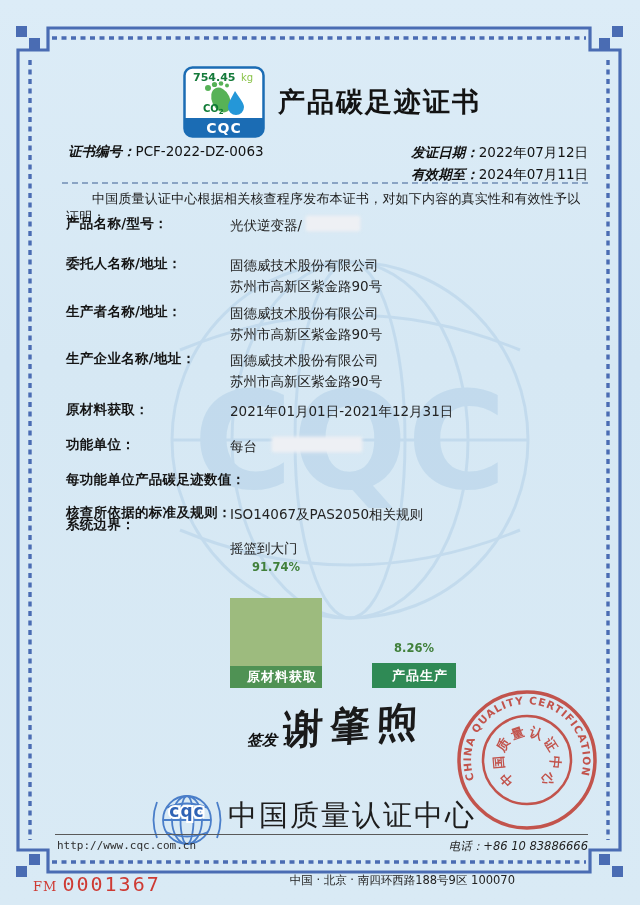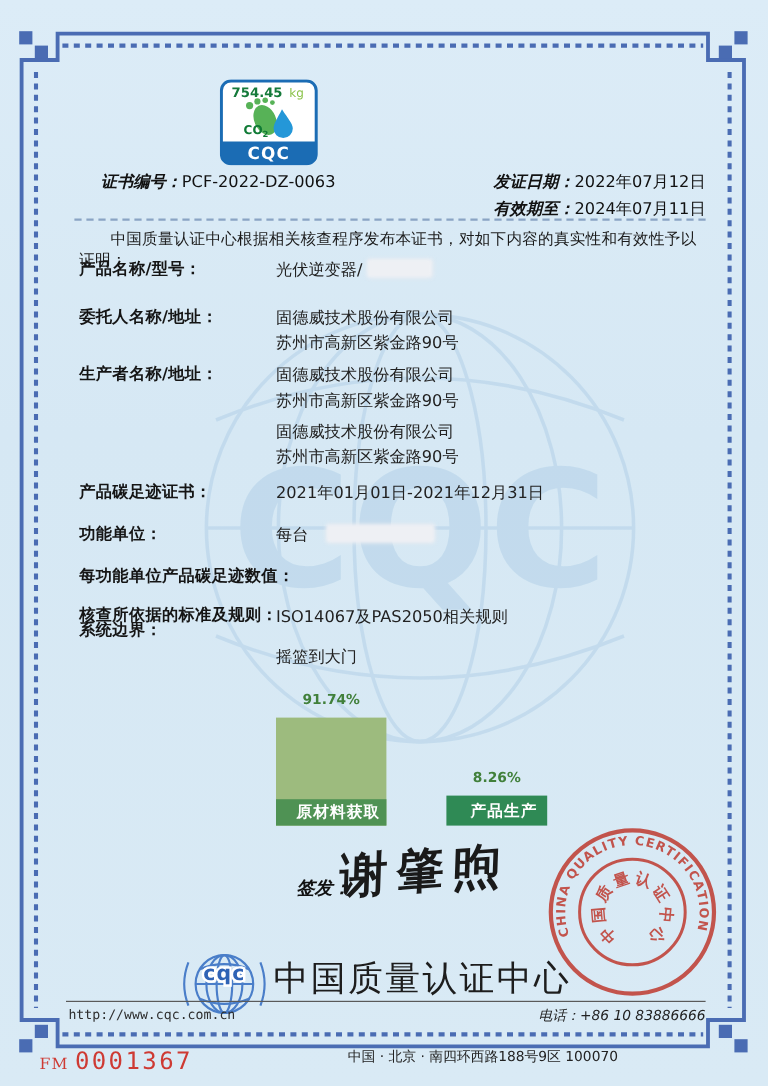--- a/index.html
+++ b/index.html
@@ -6,21 +6,21 @@
   html,body { width:640px; height:905px; }
   body { font-family:"DejaVu Sans","Liberation Sans",sans-serif; }
   .page {
     position:relative; width:640px; height:905px; overflow:hidden;
     background:linear-gradient(180deg,#dcecf7 0%,#d6e8f4 40%,#d9eaf5 100%);
   }
   .abs { position:absolute; }
 
   
   .title { left:278px; top:84px; font-size:27px; font-weight:700; letter-spacing:2px; color:#131313; }
-  .certline { left:68px; top:143px; font-size:13.5px; color:#111;margin-left:16px; }
+  .certline { left:68px; top:143px; font-size:13.5px; color:#111; }
   .kaiti { font-family:"DejaVu Serif","Liberation Serif",serif; font-style:italic; font-weight:700; }
   .dates { right:52px; top:141px; text-align:right; font-size:13.5px; color:#111; line-height:22px; }
   .sep { left:62px; top:182px; width:526px; border-top:2px dashed #8aa4c4; }
   .intro { left:66px; top:190px; width:526px; font-size:13px; color:#1b1b1b; text-indent:26px; letter-spacing:0.2px; }
 
   
   .flabel { left:66px; font-size:13.5px; font-weight:700; color:#151515; letter-spacing:0.3px; }
   .fvalue { left:230px; font-size:13.5px; color:#222; line-height:21px; }
   .redact { background:#eef0f4; border-radius:2px; filter:blur(1.5px); box-shadow:0 0 3px #e7eaf0; }
 
@@ -97,20 +97,21 @@
       <circle cx="31.5" cy="18.5" r="2.6" fill="#57b257"></circle>
       <circle cx="38" cy="17.5" r="2.3" fill="#57b257"></circle>
       <circle cx="44" cy="19.5" r="2" fill="#57b257"></circle>
     </g>
     <path d="M52 25 C48 33 45 37 45 41 a8 8 0 0 0 16 0 C61 37 57 33 52 25 Z" fill="#2497d8"></path>
     <text x="20" y="46" font-size="10" font-weight="700" fill="#0f7a35"><tspan>CO</tspan><tspan dy="2" font-size="7">2</tspan></text>
     <path d="M1.5 52 H80.5 V62.5 a8 8 0 0 1 -8 8 H9.5 a8 8 0 0 1 -8 -8 Z" fill="#1b6cb4"></path>
     <text x="41" y="66.5" font-size="14" font-weight="700" fill="#ffffff" text-anchor="middle" letter-spacing="1">CQC</text>
   </svg>
 
+  <div class="abs title">产品碳足迹证书</div>
 
   <div class="abs certline">
     <span class="kaiti">证书编号：</span><span>PCF-2022-DZ-0063</span>
   </div>
 
   <div class="abs dates">
     <div><span class="kaiti">发证日期：</span><span>2022年07月12日</span></div>
     <div><span class="kaiti">有效期至：</span><span>2024年07月11日</span></div>
   </div>
 
@@ -127,42 +128,43 @@
     <div>固德威技术股份有限公司</div>
       <div>苏州市高新区紫金路90号</div>
   </div>
 
   <div class="abs flabel" style="top:303px">生产者名称/地址：</div>
   <div class="abs fvalue" style="top:303px">
     <div>固德威技术股份有限公司</div>
       <div>苏州市高新区紫金路90号</div>
   </div>
 
+  <div class="abs flabel" style="top:350px">生产企业名称/地址：</div>
   <div class="abs fvalue" style="top:350px">
     <div>固德威技术股份有限公司</div>
       <div>苏州市高新区紫金路90号</div>
   </div>
 
-  <div class="abs flabel" style="top:401px">产品碳足迹证书：</div>
+  <div class="abs flabel" style="top:401px">原材料获取：</div>
   <div class="abs fvalue" style="top:401px">2021年01月01日-2021年12月31日</div>
 
   <div class="abs flabel" style="top:436px">功能单位：</div>
   <div class="abs fvalue" style="top:436px">每台</div>
   <div class="abs redact" style="left:272px;top:437px;width:90px;height:15px"></div>
 
   <div class="abs flabel" style="top:471px">每功能单位产品碳足迹数值：</div>
 
   <div class="abs flabel" style="top:504px">核查所依据的标准及规则：</div>
   <div class="abs fvalue" style="top:504px">ISO14067及PAS2050相关规则</div>
 
   <div class="abs flabel" style="top:516px">系统边界：</div>
   <div class="abs fvalue" style="top:538px">摇篮到大门</div>
 
 
-  <div class="abs pct" style="left:230px;top:576px;width:92px">91.74%</div>
+  <div class="abs pct" style="left:230px;top:560px;width:92px">91.74%</div>
   <div class="abs bar1">
     <div class="band" style="background:#4f9254">原材料获取</div>
   </div>
 
   <div class="abs pct" style="left:372px;top:641px;width:84px">8.26%</div>
   <div class="abs bar2">
     <div class="band" style="background:#2f8a55;height:25px">产品生产</div>
   </div>
 
   <div class="abs signlabel kaiti">签发：</div>

